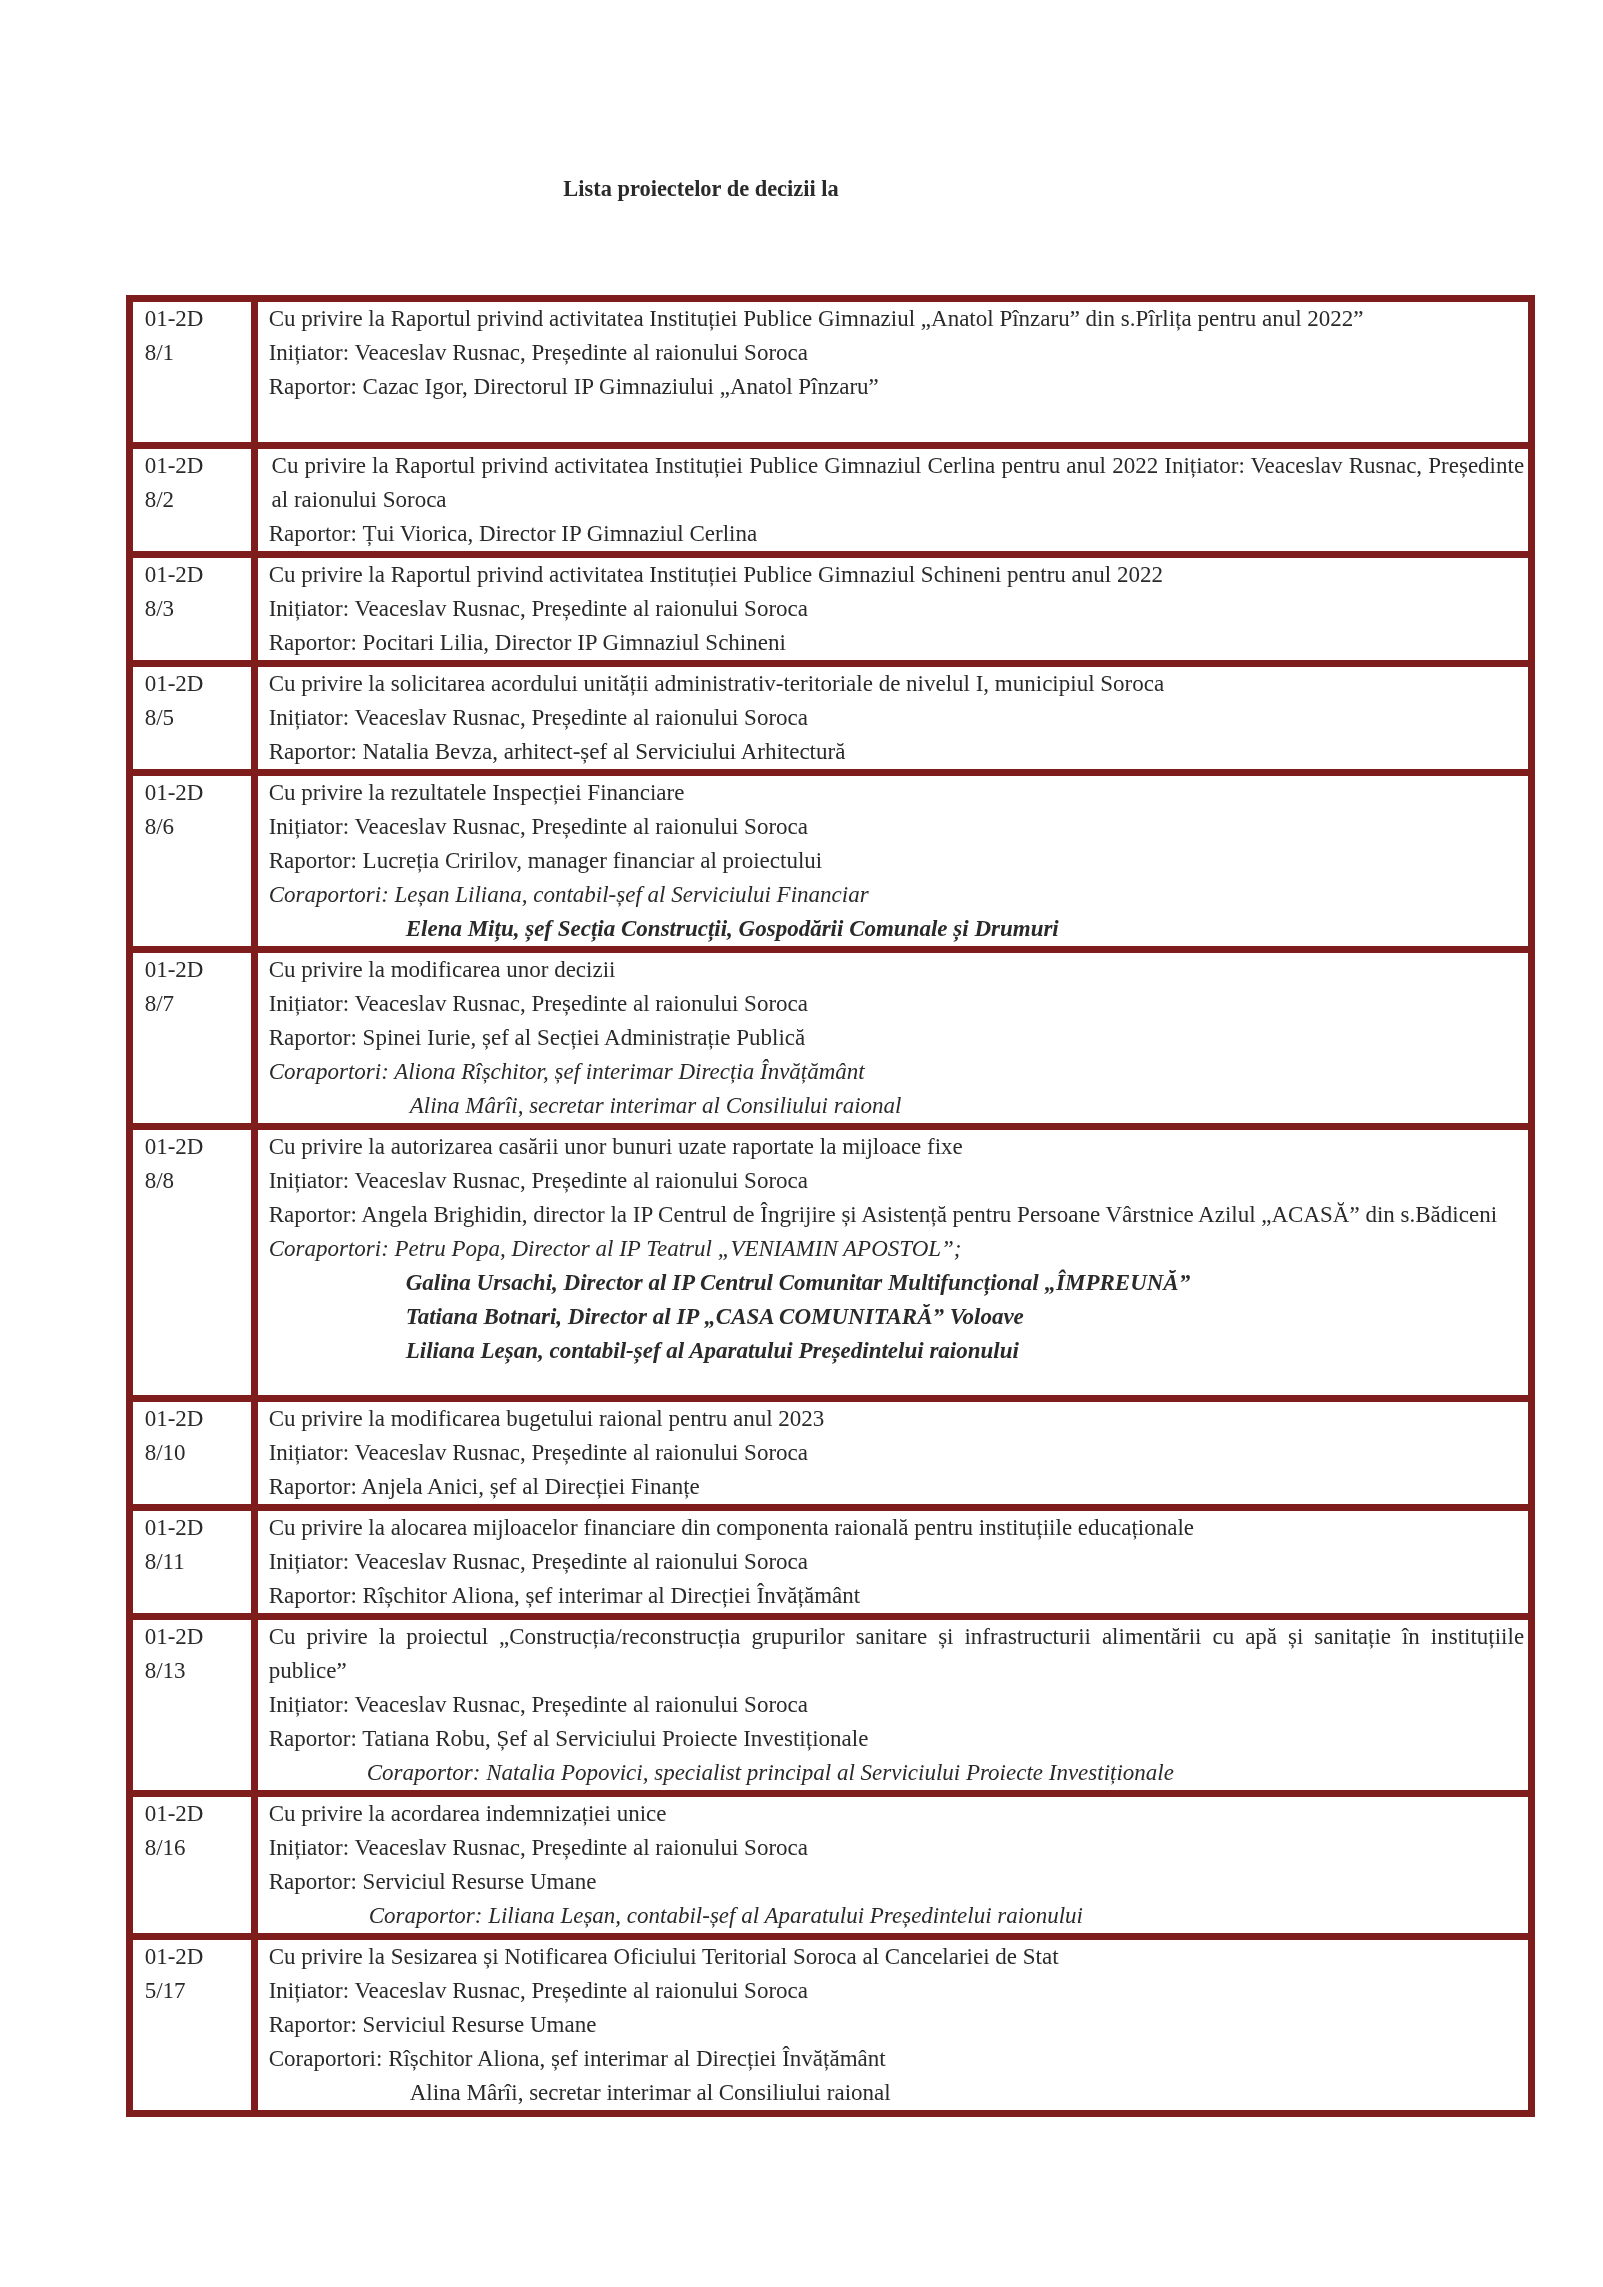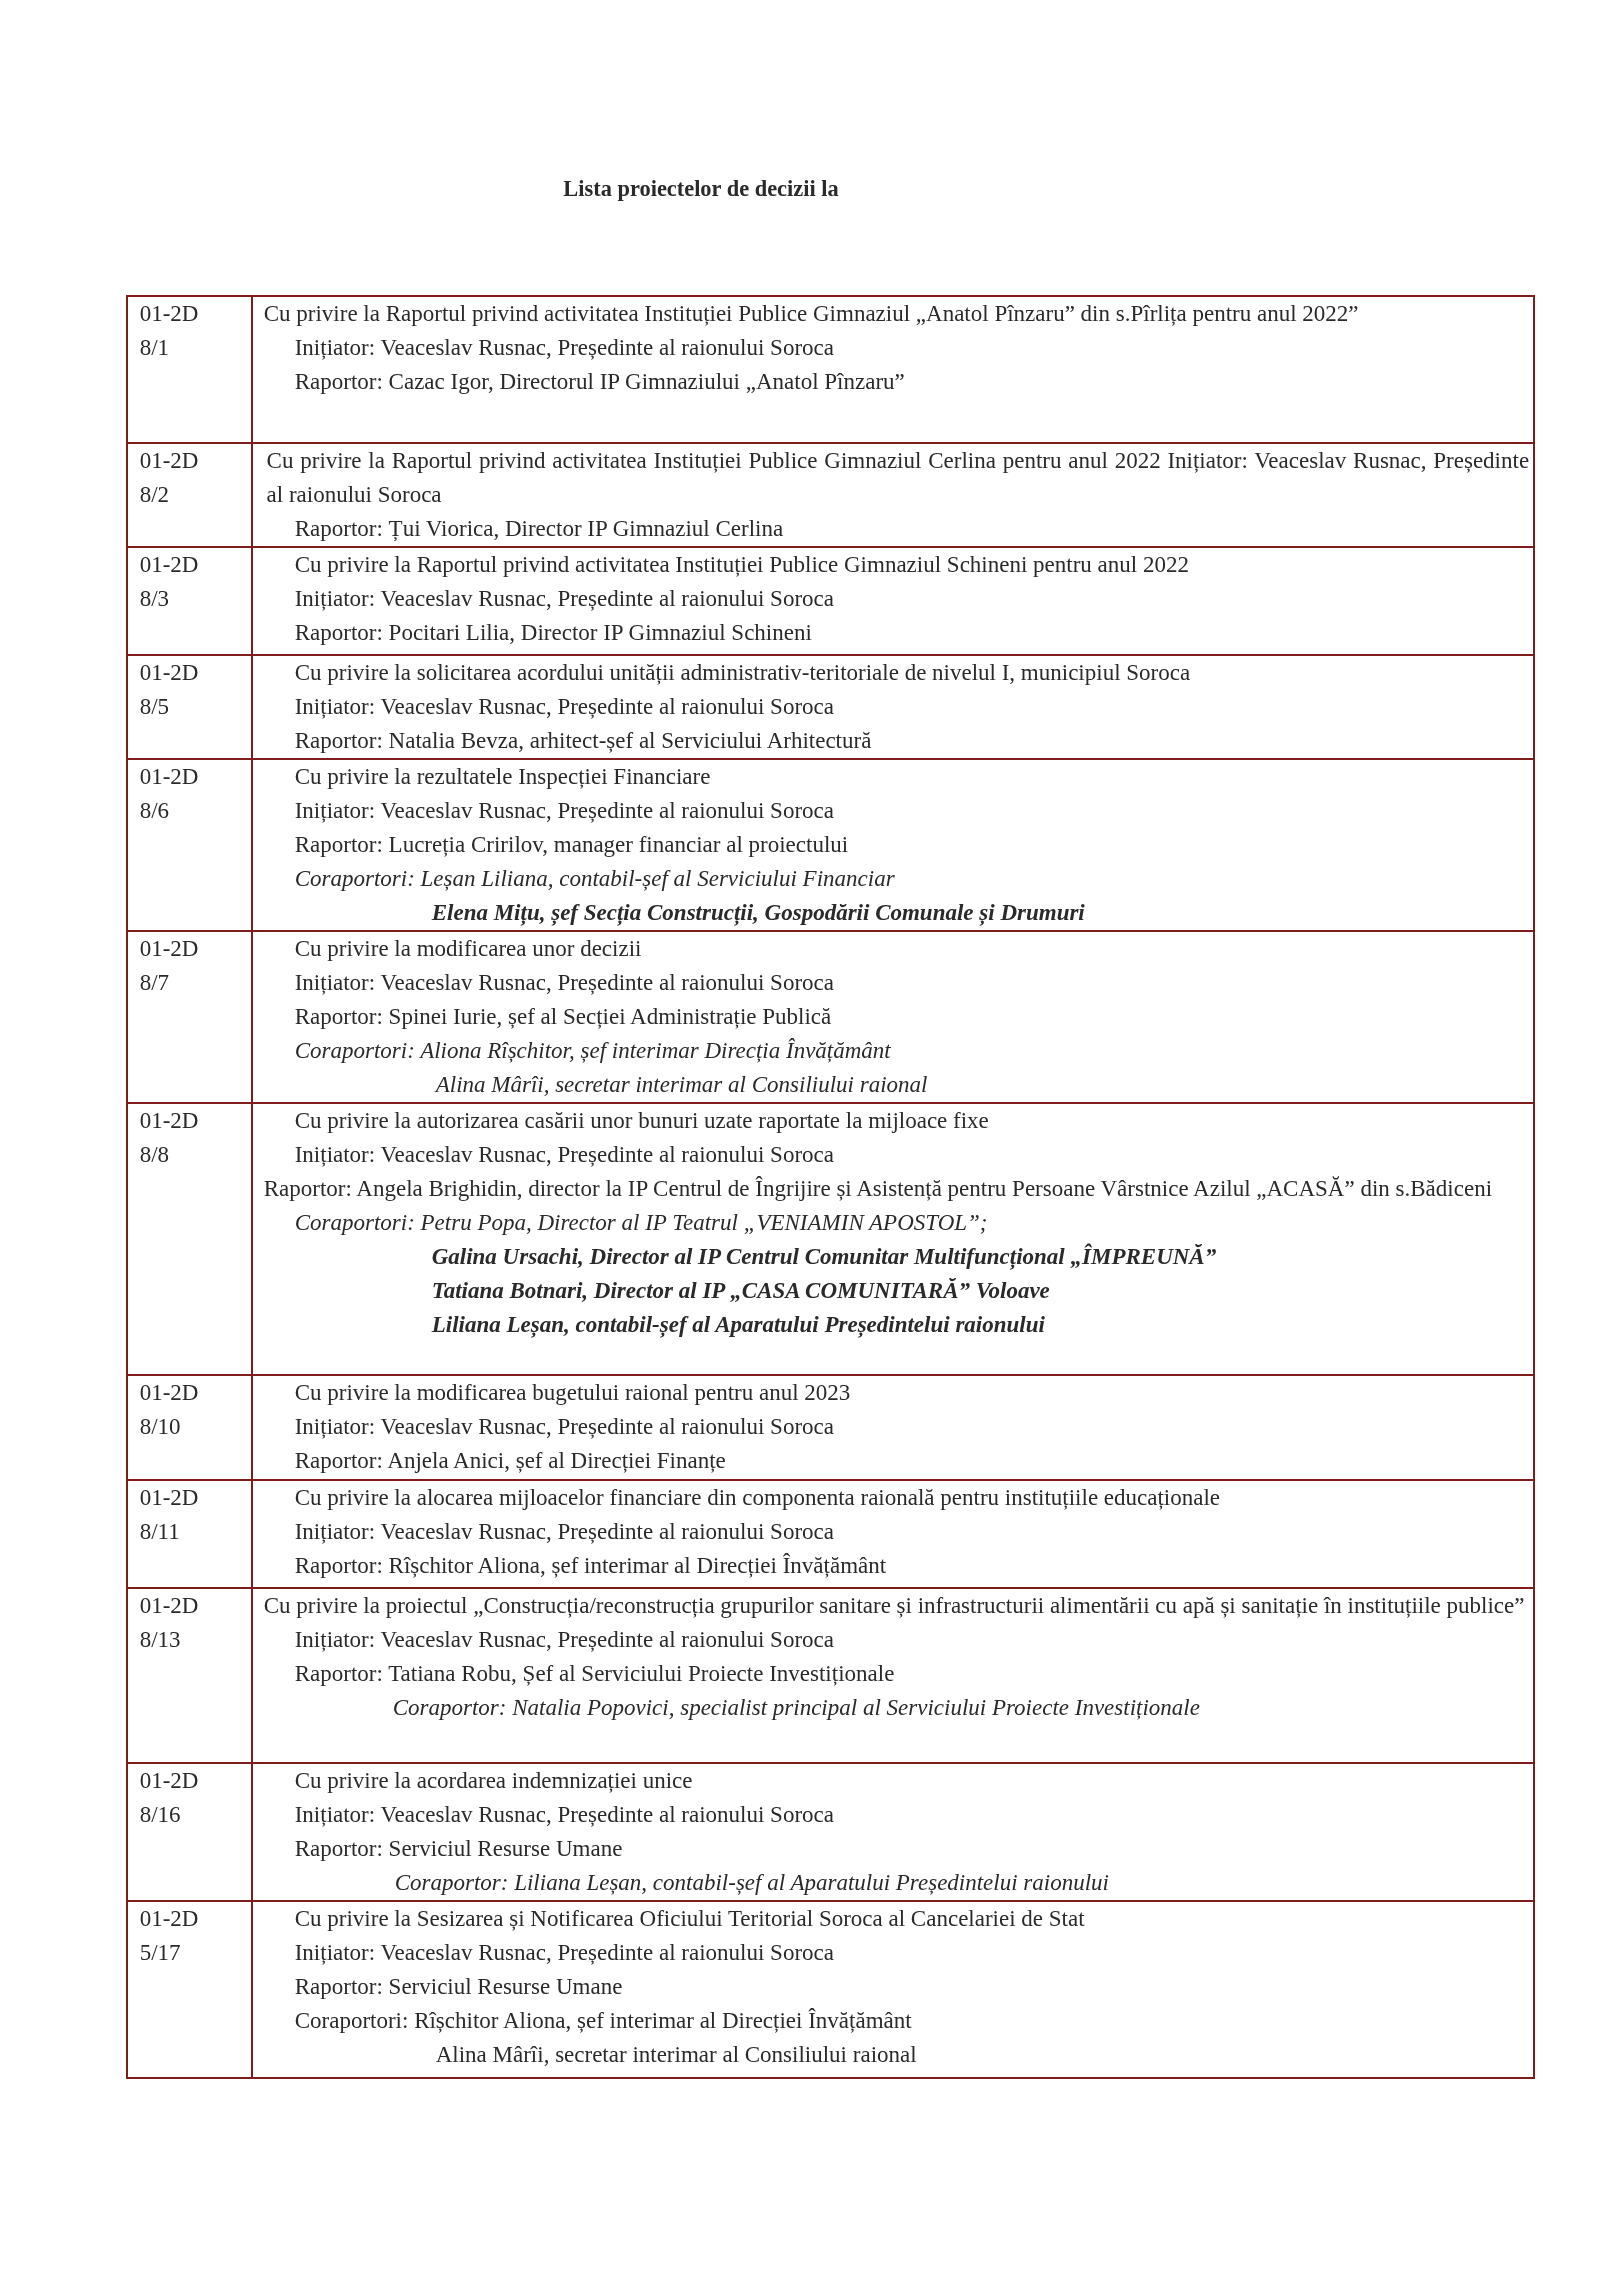--- a/index.html
+++ b/index.html
@@ -2,24 +2,24 @@
 <html><head>
 <meta charset="utf-8">
 <style>
   html, body { margin: 0; padding: 0; background: #ffffff; }
   body { width: 1603px; height: 2288px; position: relative; overflow: hidden;
          font-family: "Liberation Serif", "DejaVu Serif", serif; color: #2a2a2a; }
   .header { position: absolute; top: 172px; left: 0; width: 1402px; text-align: center; font-size: 22.4px; line-height: 33px; }
   .header .t1 { font-weight: bold; }
   .header b { font-weight: bold; }
   table.list { position: absolute; left: 126px; top: 295px; width: 1409px; border-collapse: collapse; table-layout: fixed; }
-  table.list td { border: 2px solid #7f1d1d; vertical-align: top; padding: 0; font-size: 23px; line-height: 34px; }
+  table.list td { border: 7px solid #7f1d1d; vertical-align: top; padding: 0; font-size: 23px; line-height: 34px; }
   td.num { width: 125px; padding-left: 11.7px !important; box-sizing: border-box; }
   td.body { padding: 0 3.9px 0 10.7px !important; }
-  .line { white-space: nowrap; margin-left: 31px; }
+  .line { white-space: nowrap; }
   .wrap { white-space: normal; text-align: justify; }
   .it { font-style: italic; }
   .ind1 { padding-left: 137px; font-weight: bold; }
   .ind2 { padding-left: 98px; }
   .ind3 { padding-left: 100px; }
   .ind4 { padding-left: 141px; }
   .lead-sp { padding-left: 2.9px; }
 </style>
 </head>
 <body>

